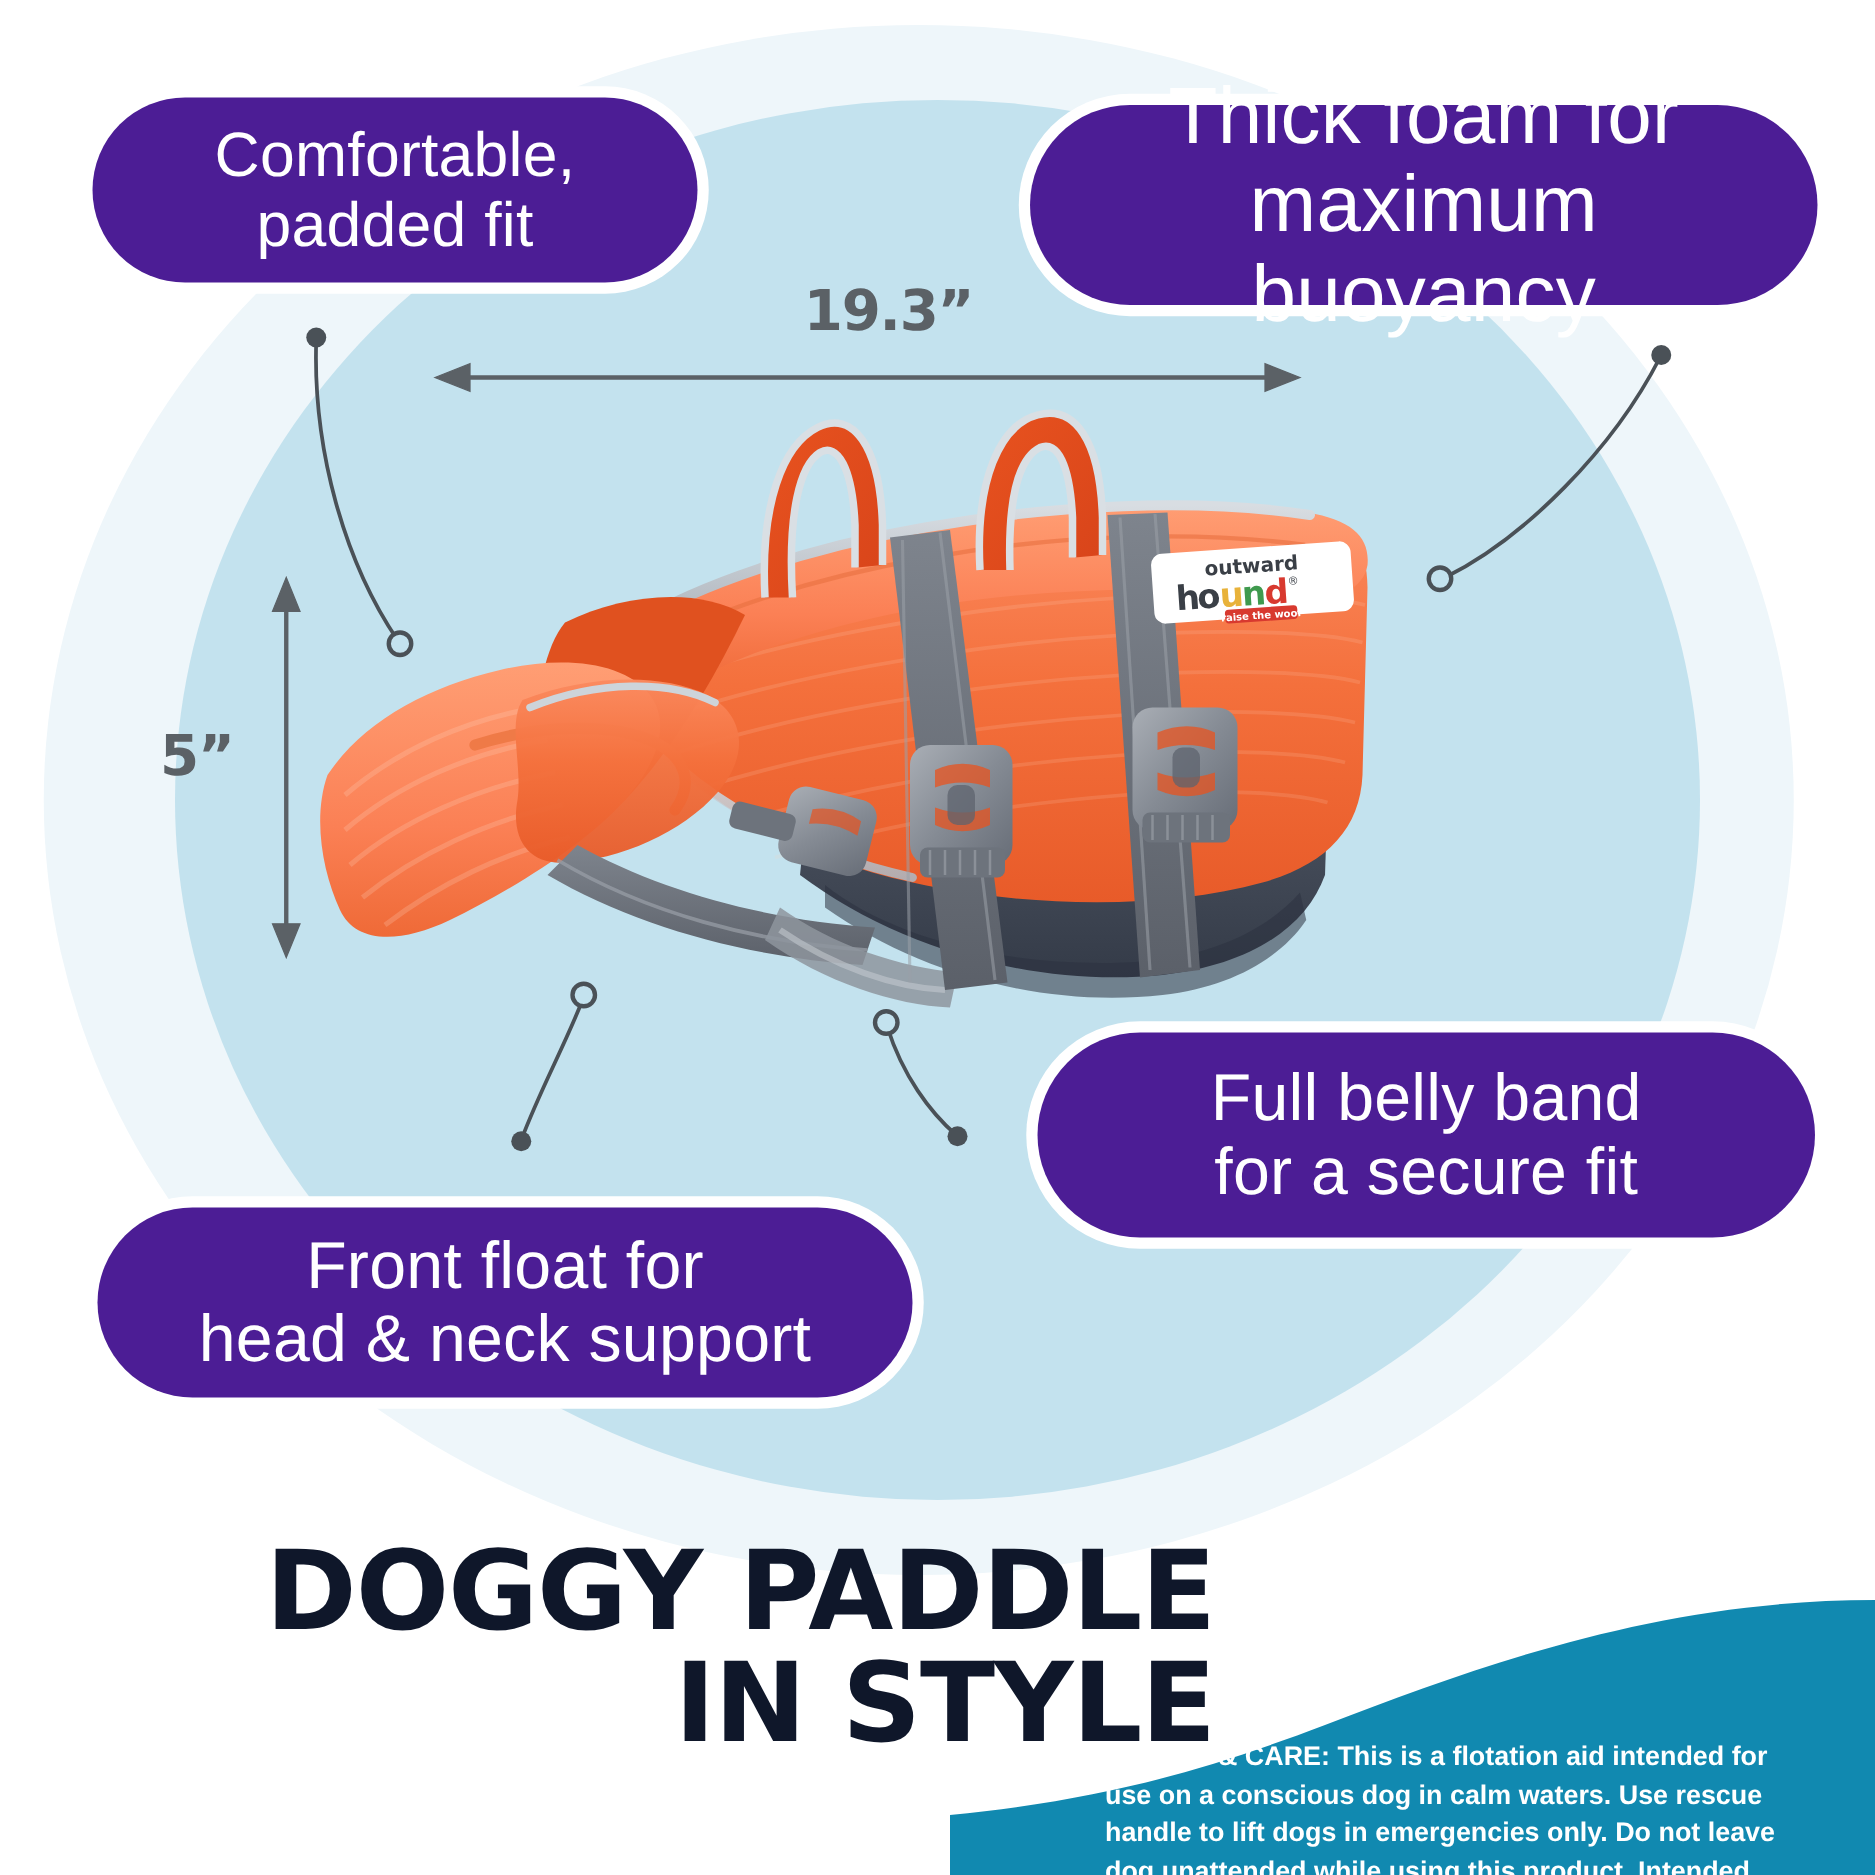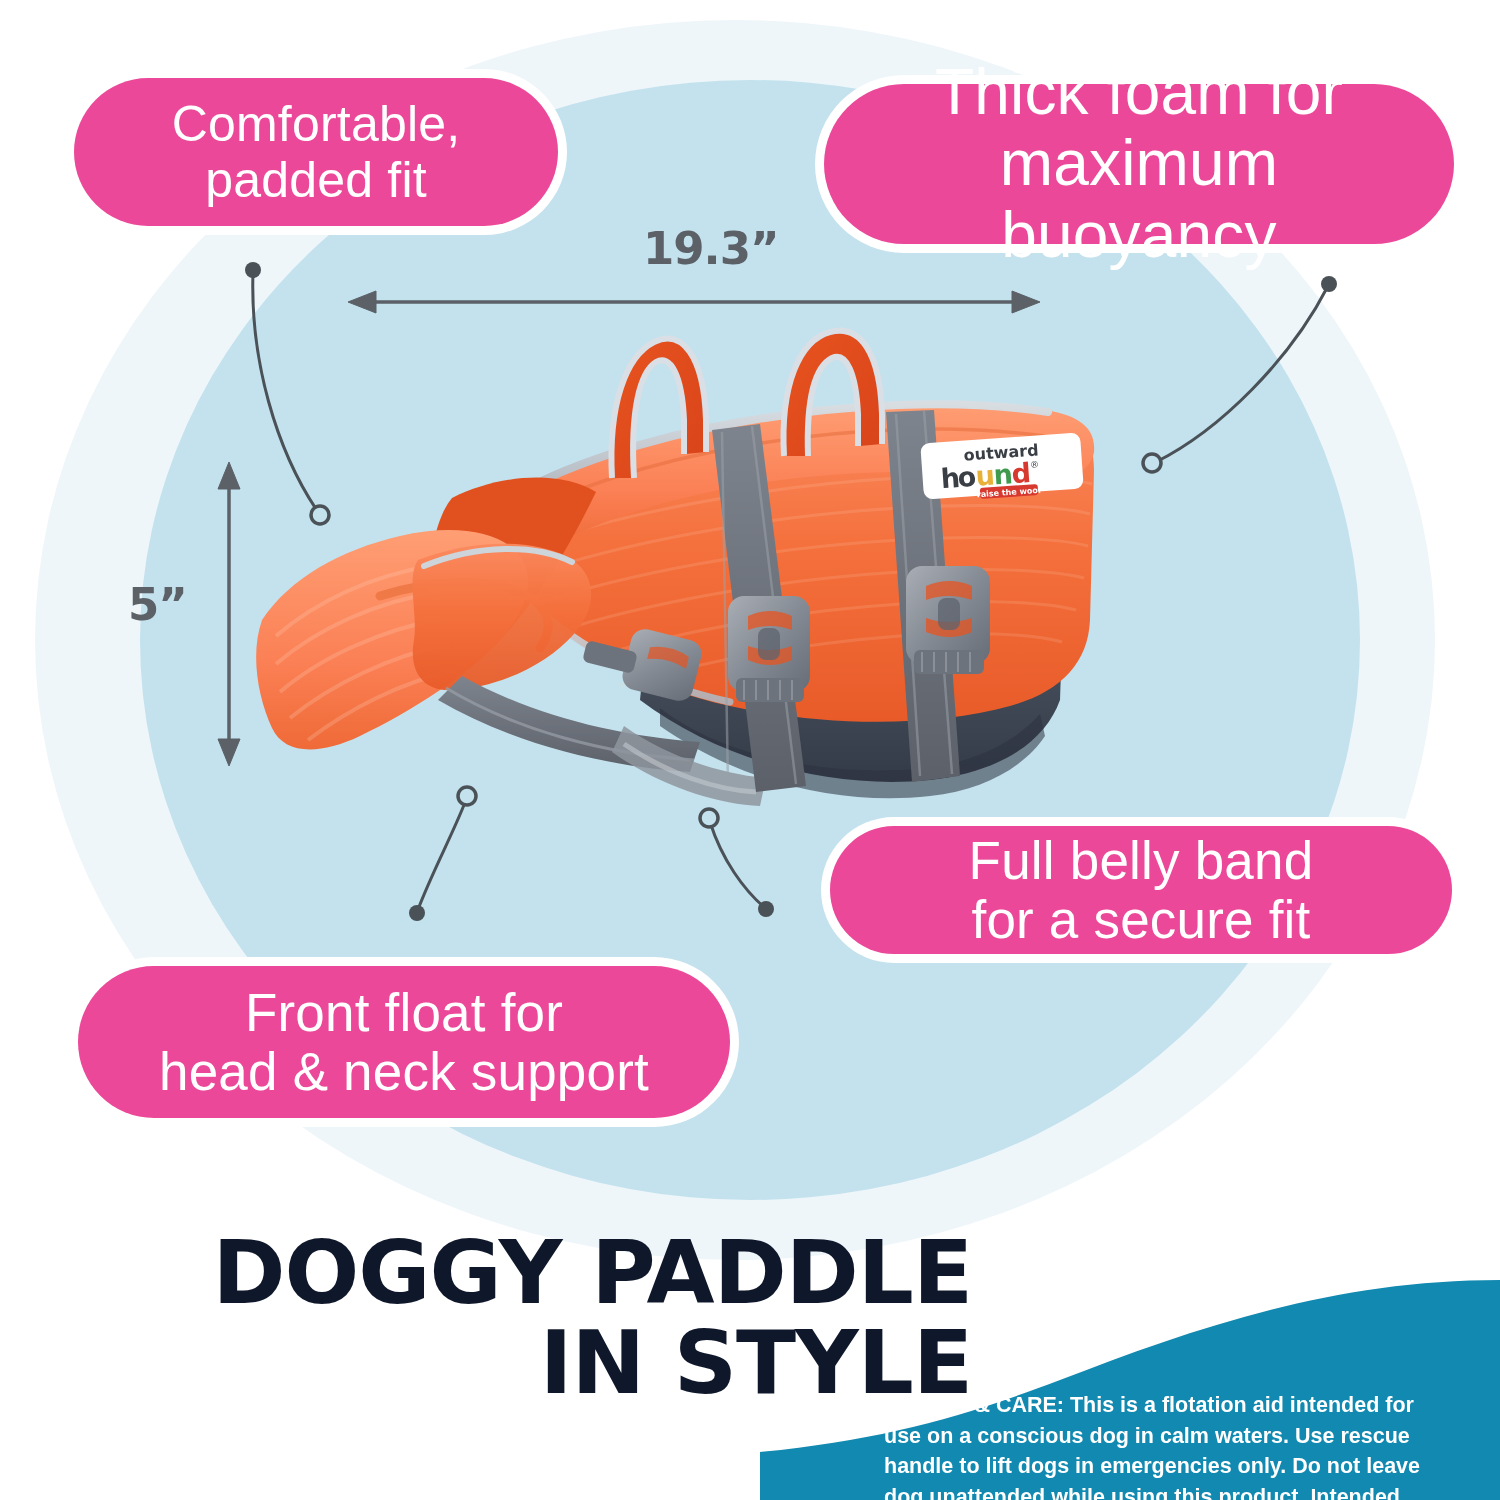--- a/index.html
+++ b/index.html
@@ -11,35 +11,35 @@
     position:relative;
   }
   #stage{position:absolute;inset:0;width:1500px;height:1500px;}
 
   
   .bg-layer{position:absolute;inset:0;width:1500px;height:1500px;}
 
   
   .pill{
     position:absolute;
-    background:#ec4899;
+    background:#4c1d95;
     color:#ffffff;
     border-radius:999px;
     box-shadow:0 0 0 9px #ffffff;
     display:flex;align-items:center;justify-content:center;
     text-align:center;
     line-height:1.12;
     letter-spacing:.2px;
     box-sizing:border-box;
   }
   .pill span{display:block;white-space:pre-line;}
 
   #pill-comfort{left:74px;top:78px;width:484px;height:148px;font-size:50px;padding:0 34px;}
   #pill-foam{left:824px;top:84px;width:630px;height:160px;font-size:64px;padding:0 30px;}
-  #pill-belly{left:830px;top:826px;width:622px;height:128px;font-size:53px;padding:12px 30px;}
+  #pill-belly{left:830px;top:826px;width:622px;height:164px;font-size:53px;padding:12px 30px;}
   #pill-front{left:78px;top:966px;width:652px;height:152px;font-size:53px;padding:0 30px;}
 
   
   .dim-label{
     position:absolute;
     color:#5b6166;
     font-weight:bold;
     font-family:"DejaVu Sans", sans-serif;
     letter-spacing:-1px;
   }

